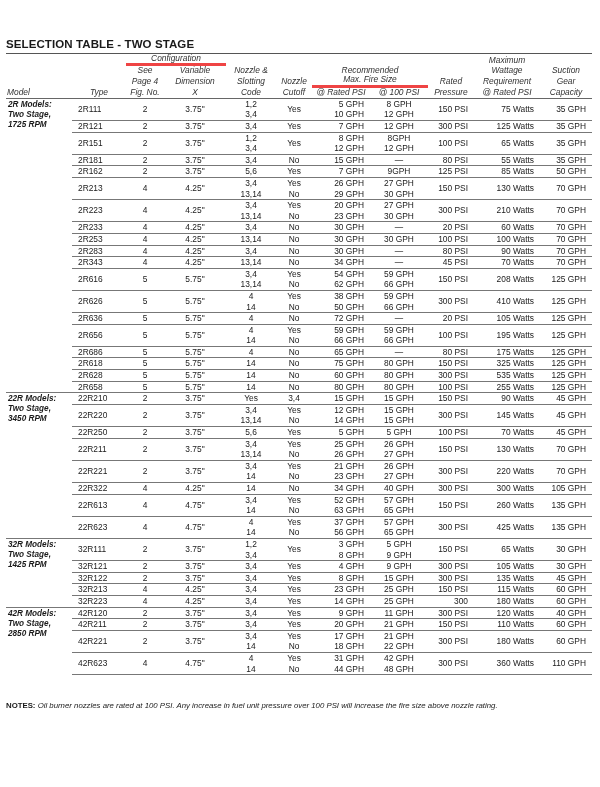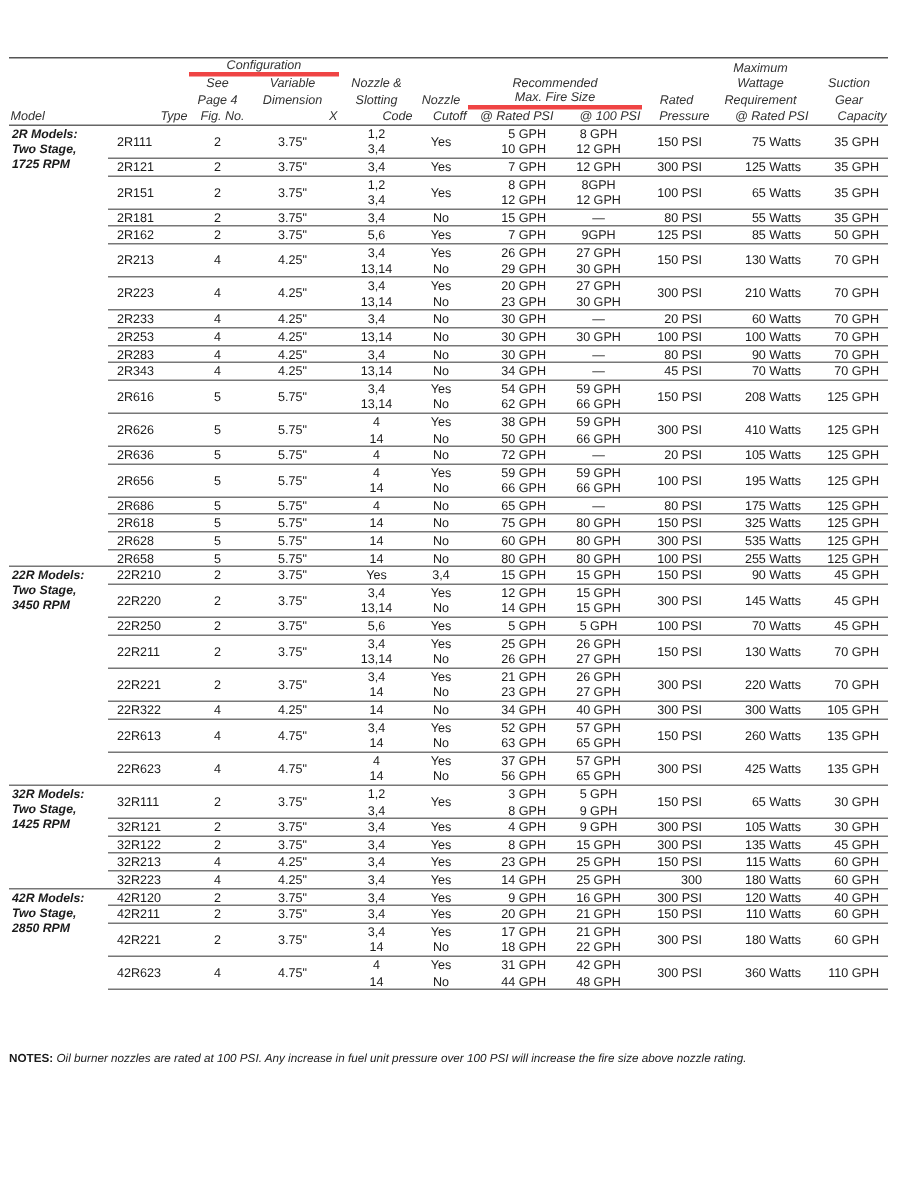--- a/index.html
+++ b/index.html
@@ -9,30 +9,31 @@
   .rule{border-top:1.5px solid #555;margin-left:0;width:586px;}
   table{border-collapse:collapse;width:586px;font-size:8.4px;}
   th{font-weight:normal;font-style:italic;color:#333;line-height:9.2px;padding:0 1px;vertical-align:bottom;text-align:center;}
   td{padding:0 2px;line-height:10.6px;text-align:center;vertical-align:middle;}
   tr.row td.data{border-bottom:1px solid #777;}
   td.model{text-align:left;font-weight:bold;vertical-align:top;padding-top:1px;line-height:10px;font-size:8.2px;font-style:italic;}
   td.grpend{border-bottom:1px solid #777;}
   td.type{text-align:left;padding-left:6px;}
   td.right{text-align:right;padding-right:6px;}
   .cfg-head{border-bottom:3px solid #ef4444;}
-  .hdr-bottom th{border-bottom:1px solid #666;padding-bottom:1px;text-align:right;}
+  .hdr-bottom th{border-bottom:1px solid #666;padding-bottom:1px;}
   .cell-lines span{display:block;}
   .notes{position:absolute;left:6px;top:700px;width:588px;font-size:7.8px;line-height:11px;font-style:italic;}
   .notes b{font-style:normal;font-weight:bold;}
   .notes .indent{padding-left:38px;}
 </style>
 </head>
 <body>
 
 <div class="page">
+  <div class="title">SELECTION TABLE - TWO STAGE</div>
   <div class="rule"></div>
   <table>
     <colgroup>
       <col style="width:66px">
         <col style="width:54px">
         <col style="width:38px">
         <col style="width:62px">
       <col style="width:50px">
         <col style="width:36px">
         <col style="width:58px">
@@ -808,21 +809,21 @@
           <td class="data cell-lines">
             <span>3,4</span>
           </td>
           <td class="data cell-lines">
             <span>Yes</span>
           </td>
           <td class="data right cell-lines">
             <span>9 GPH</span>
           </td>
           <td class="data cell-lines">
-            <span>16 GPH</span>
+            <span>11 GPH</span>
           </td>
           <td class="data right">300 PSI</td>
           <td class="data right">120 Watts</td>
           <td class="data right">40 GPH</td>
         </tr>
         <tr class="row">
           <td class="data type">42R211</td>
           <td class="data ">2</td>
           <td class="data ">3.75"</td>
           <td class="data cell-lines">

